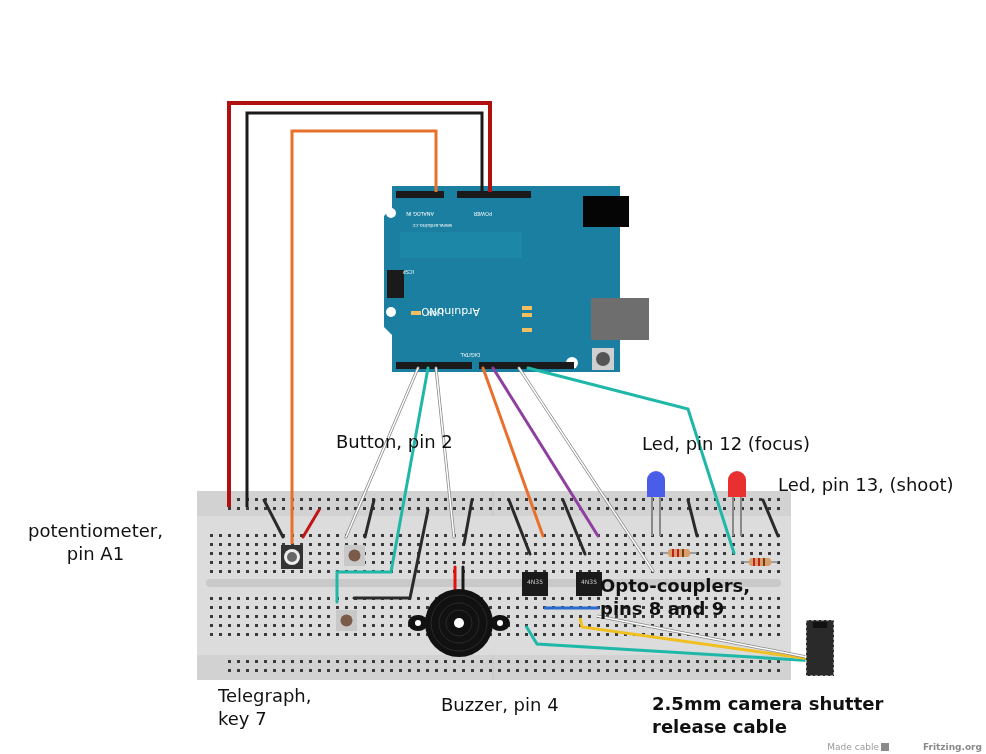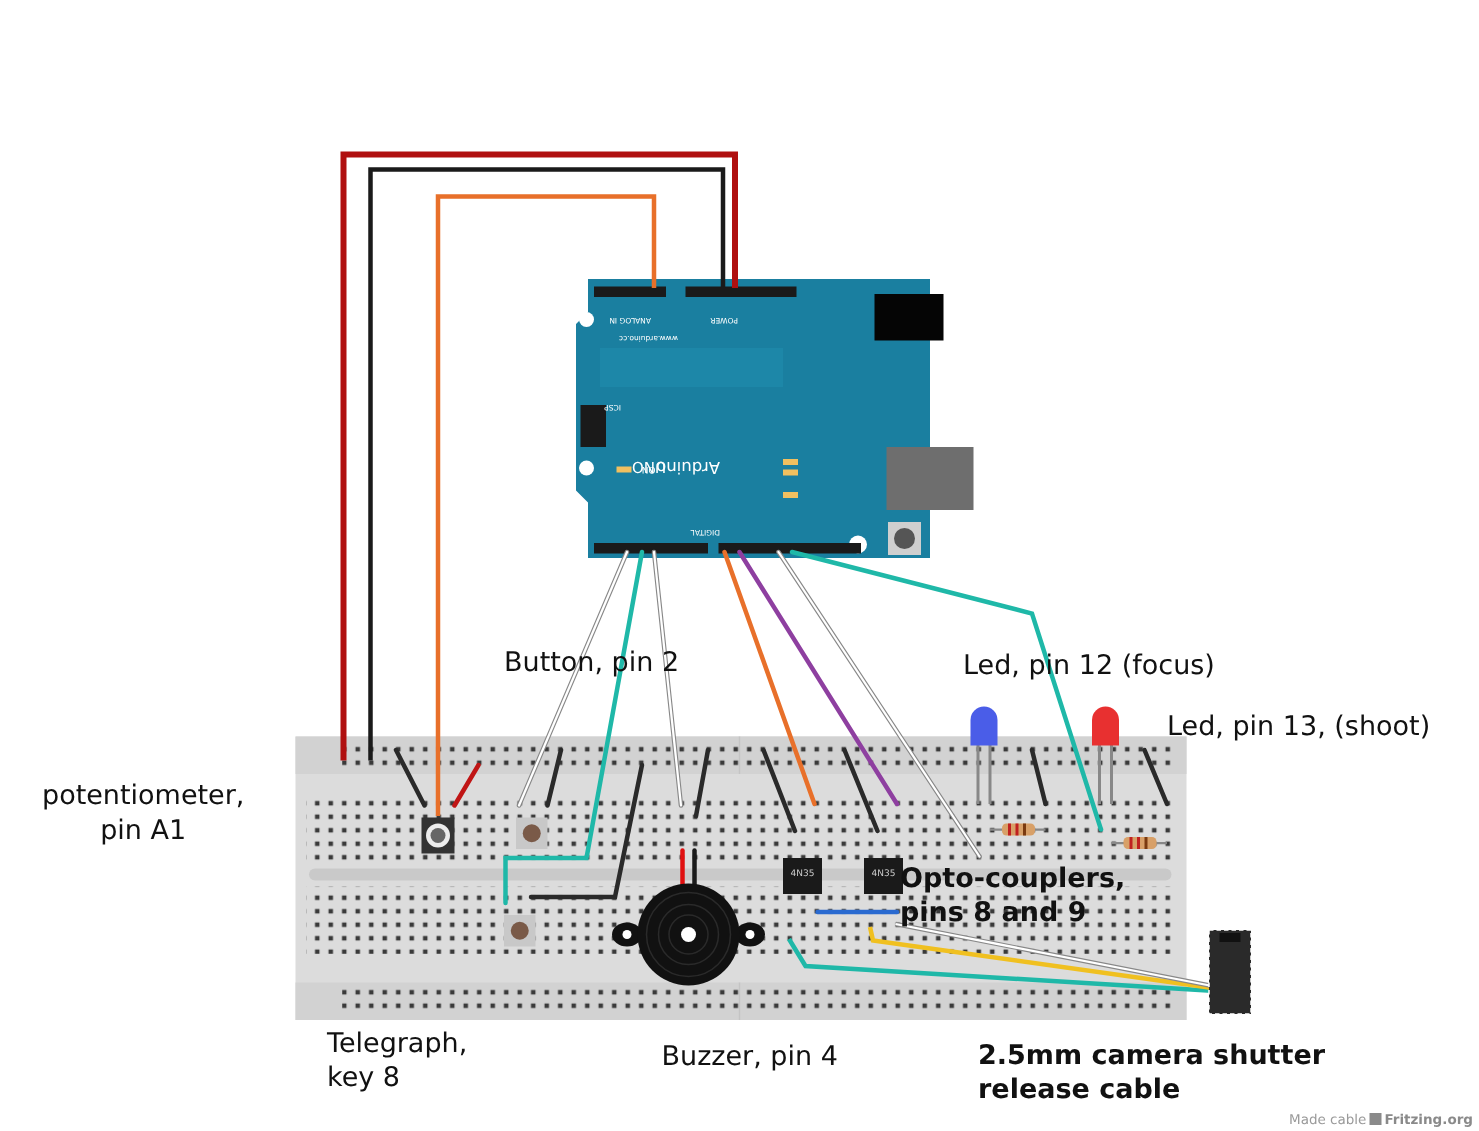--- a/index.html
+++ b/index.html
@@ -5,21 +5,21 @@
   html, body { margin: 0; padding: 0; background: #ffffff; }
   body { width: 986px; height: 754px; position: relative; overflow: hidden;
          font-family: "DejaVu Sans", sans-serif; }
   #canvas { position: absolute; left: 0; top: 0; width: 986px; height: 754px; }
   .label { position: absolute; font-family: "DejaVu Sans", sans-serif; font-size: 18px;
            color: #111; line-height: 23px; white-space: pre; }
   .footer { position: absolute; right: 4px; bottom: 2px; font-size: 9px; color: #9a9a9a;
             font-family: "DejaVu Sans", sans-serif; }
   .footer .logo { display: inline-block; width: 8px; height: 8px; background: #8a8a8a;
                   margin: 0 2px -1px 2px; }
-  .footer b { color: #8a8a8a; }
+  .footer b { color: #8a8a8a; margin-left: 32px; }
 </style>
 </head>
 <body>
 
 <svg id="canvas" viewBox="0 0 986 754" xmlns="http://www.w3.org/2000/svg">
   <defs>
     <pattern id="holes" x="0" y="0" width="9" height="9" patternUnits="userSpaceOnUse">
       <rect x="3" y="3" width="3" height="3" fill="#3a3a3a"></rect>
     </pattern>
     <pattern id="railholes" x="0" y="0" width="9" height="9" patternUnits="userSpaceOnUse">
@@ -208,21 +208,21 @@
     <rect x="813" y="622" width="14" height="6" fill="#111"></rect>
   </g>
 </svg>
 
 <div class="label" style="left:28px; top:519px;text-align:center;">potentiometer,
 pin A1</div>
 <div class="label" style="left:336px; top:430px;">Button, pin 2</div>
 <div class="label" style="left:594px; top:432px;margin-left:48px;">Led, pin 12 (focus)</div>
 <div class="label" style="left:778px; top:473px;">Led, pin 13, (shoot)</div>
 <div class="label" style="left:218px; top:684px;">Telegraph,
-key 8</div>
+key 7</div>
 <div class="label" style="left:400px; top:693px;margin-left:41px;">Buzzer, pin 4</div>
 <div class="label" style="left:600px; top:574px;font-weight:bold;">Opto-couplers,
 pins 8 and 9</div>
 <div class="label" style="left:652px; top:692px;font-weight:bold;">2.5mm camera shutter
 release cable</div>
 
 <div class="footer">
   <span>Made cable</span><span class="logo"></span><b>Fritzing.org</b>
 </div>
 

